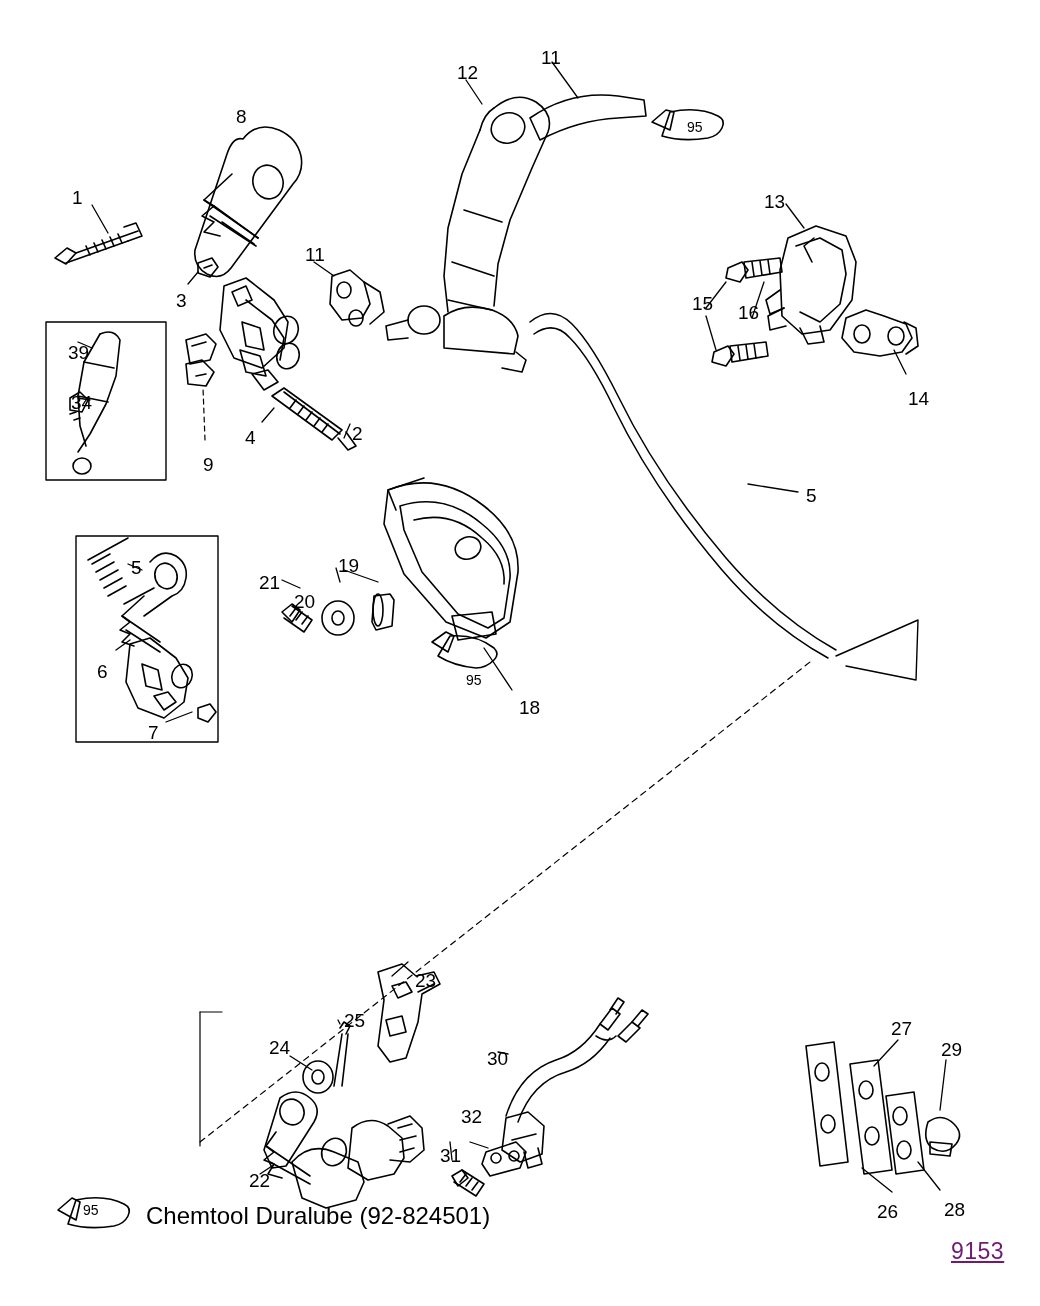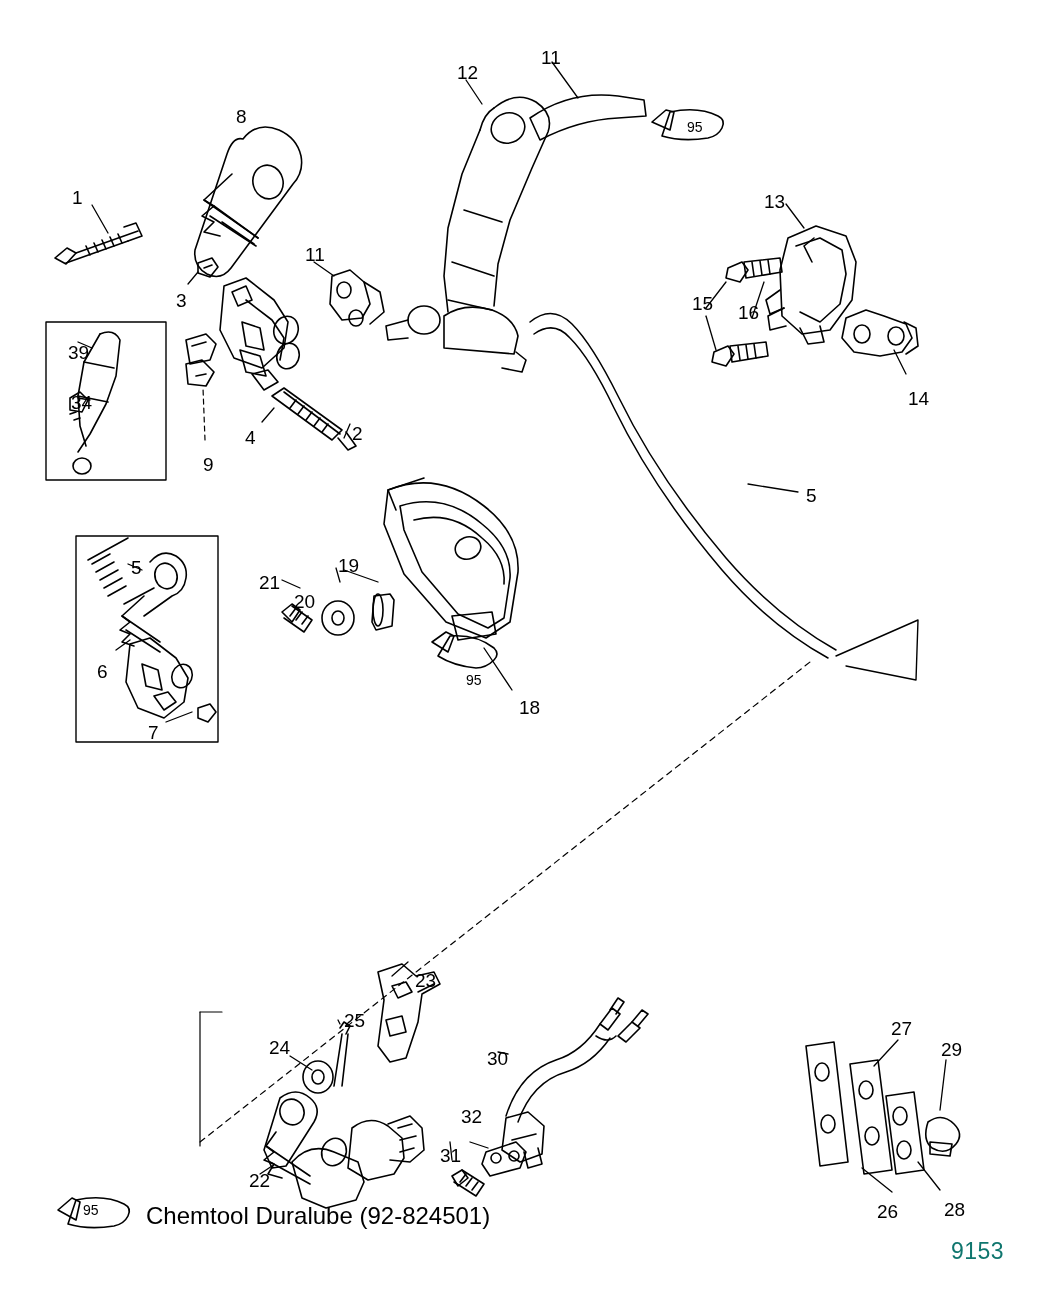--- a/index.html
+++ b/index.html
@@ -37,22 +37,23 @@
     position: absolute;
     font-size: 24px;
     font-family: "Liberation Sans", sans-serif;
     color: #000000;
     white-space: nowrap;
   }
   .figure-number {
     position: absolute;
     font-size: 23px;
     font-family: "Liberation Sans", sans-serif;
-    color: #0f766e;
+    color: #701a75;
     letter-spacing: 0.5px;
+    text-decoration: underline;
   }
   .tube-label {
     font-size: 13px;
     font-family: "Liberation Sans", sans-serif;
   }
 </style>
 </head>
 <body>
 
 <div id="page">

